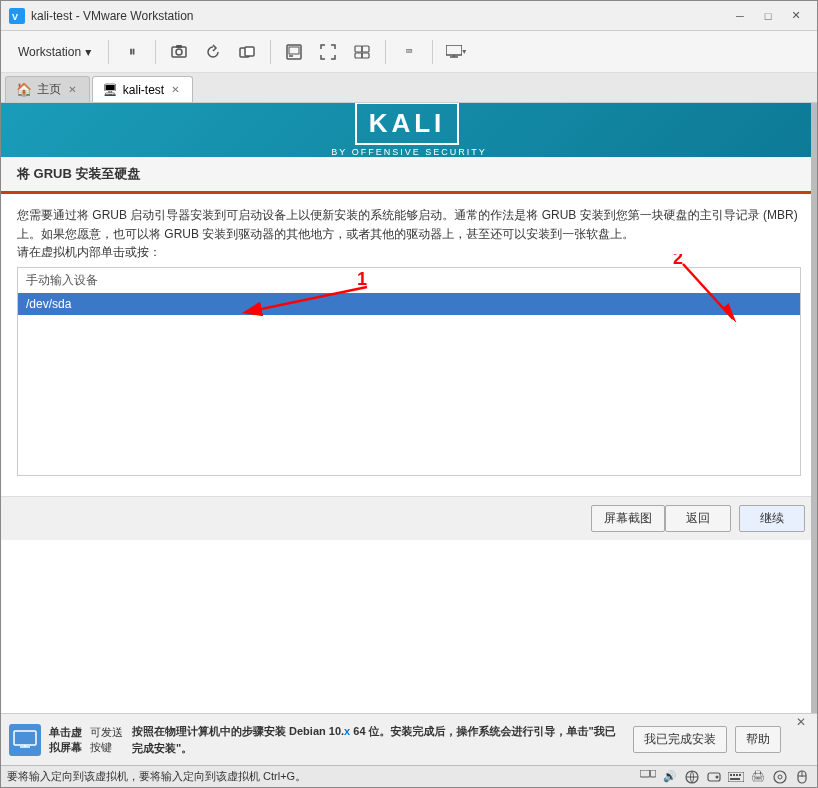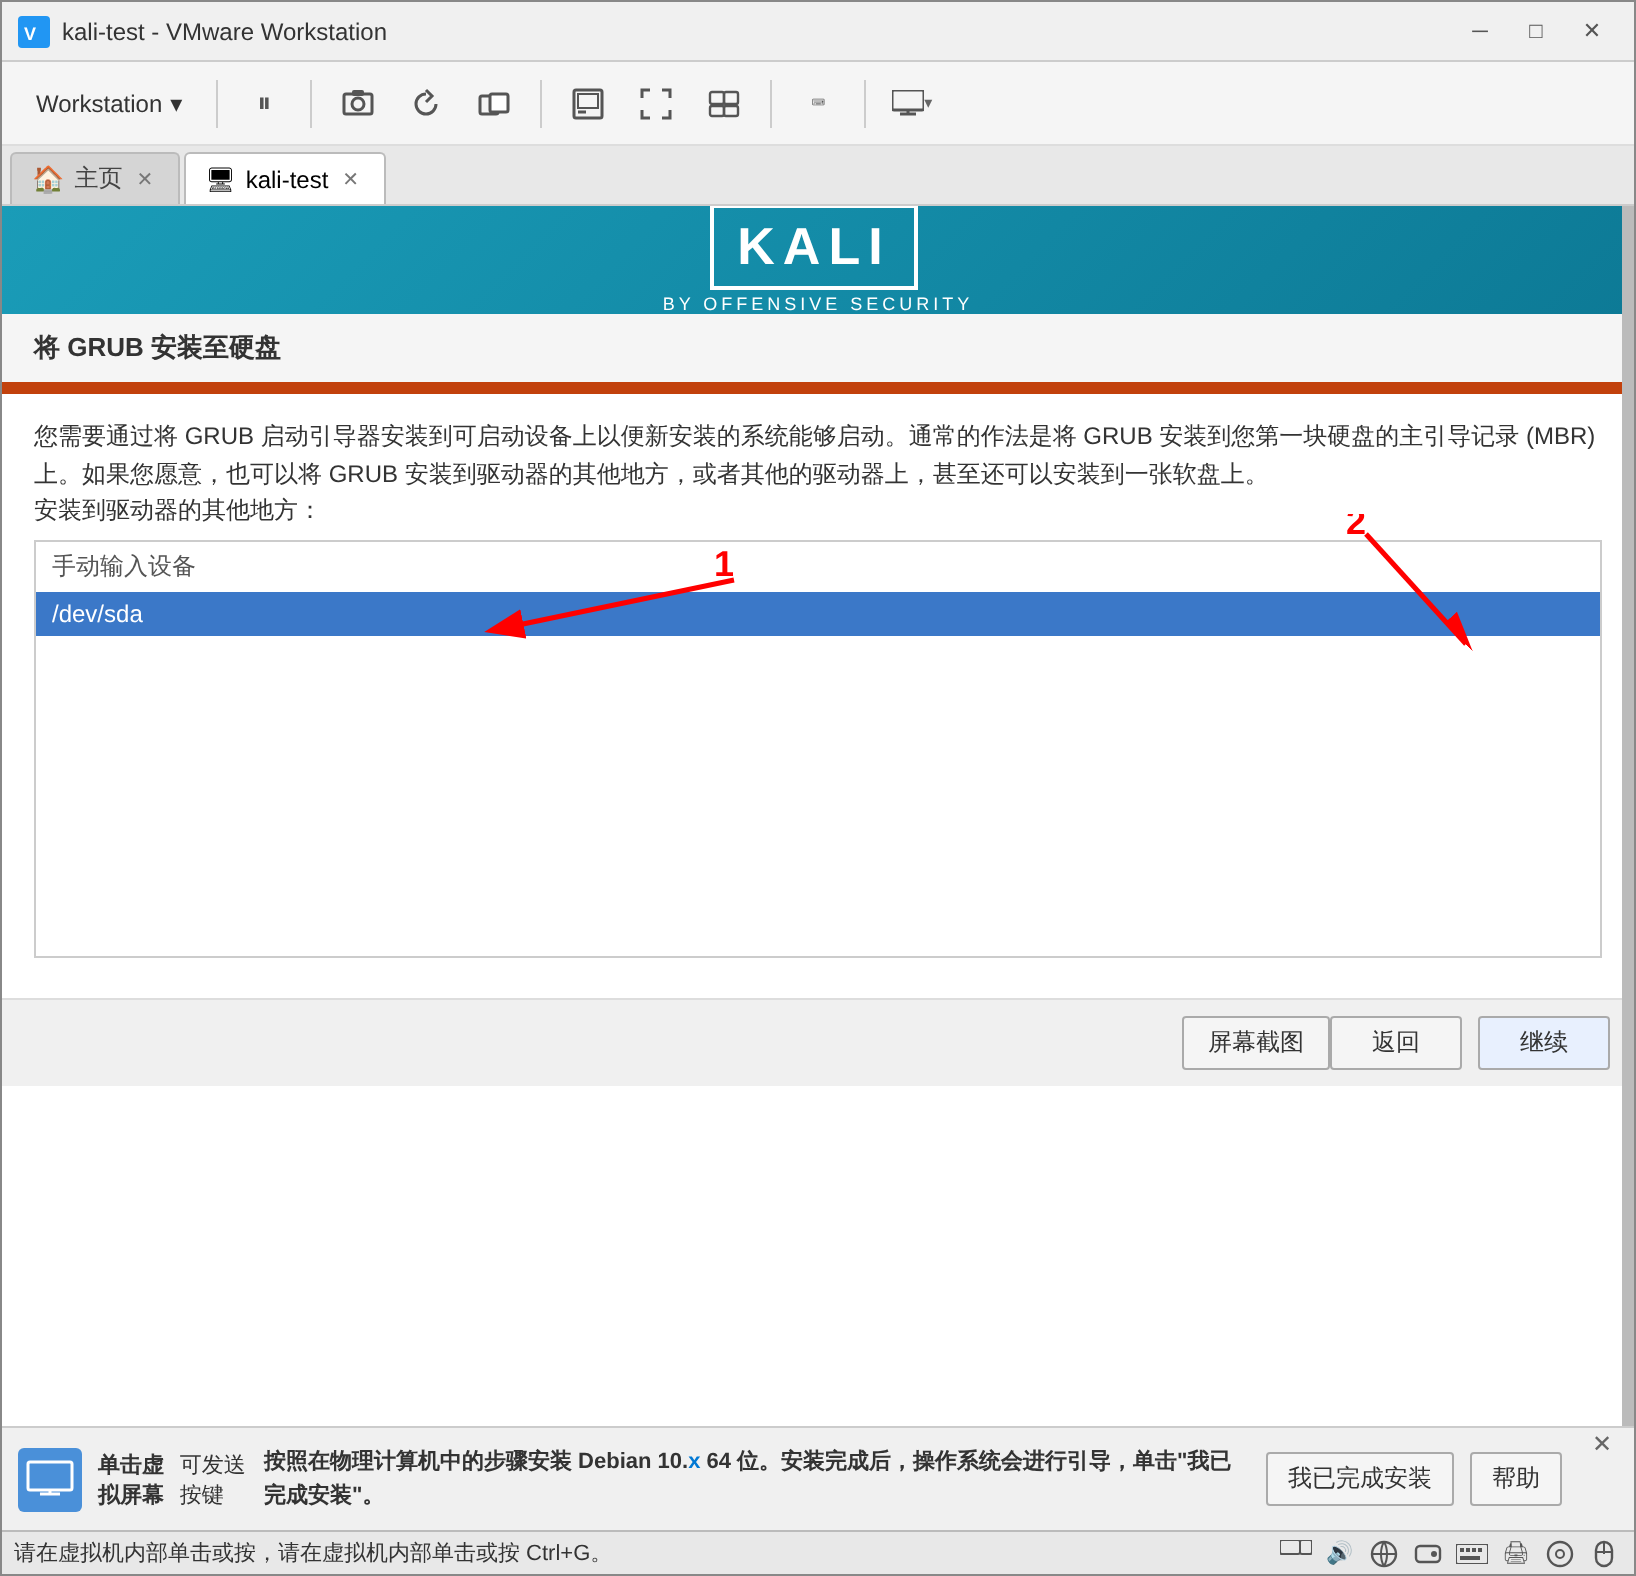--- a/index.html
+++ b/index.html
@@ -171,21 +171,21 @@
     }
 
     
     .installer-panel {
       background: white;
       margin: 0;
       padding: 0;
     }
     .panel-title {
       background: #f5f5f5;
-      border-bottom: 6px solid #c2410c;
+      border-bottom: 3px solid #c2410c;
       padding: 8px 16px;
       font-size: 13px;
       font-weight: bold;
       color: #333;
     }
     .panel-body {
       padding: 12px 16px;
       background: white;
     }
     .panel-description {
@@ -478,21 +478,21 @@
       <div class="kali-logo-wrap">
         <div class="kali-logo">KALI</div>
         <div class="kali-subtitle">BY OFFENSIVE SECURITY</div>
       </div>
     </div>
 
     <div class="installer-panel">
       <div class="panel-title">将 GRUB 安装至硬盘</div>
       <div class="panel-body">
         <p class="panel-description">您需要通过将 GRUB 启动引导器安装到可启动设备上以便新安装的系统能够启动。通常的作法是将 GRUB 安装到您第一块硬盘的主引导记录 (MBR) 上。如果您愿意，也可以将 GRUB 安装到驱动器的其他地方，或者其他的驱动器上，甚至还可以安装到一张软盘上。</p>
-        <p class="panel-sub-label">安装到驱动器的其他地方：</p>
+        <p class="panel-sub-label">请在虚拟机内部单击或按：</p>
 
         <div style="position:relative;">
           <div class="device-list-container">
             <div class="device-list-item manual">手动输入设备</div>
             <div class="device-list-item selected">/dev/sda</div>
           </div>
 
           <div style="position:absolute; top: 10px; left: 200px; pointer-events:none;">
             <svg width="200" height="60">
               <defs>
@@ -549,21 +549,21 @@
       </div>
       <button class="notif-btn">我已完成安装</button>
       <button class="notif-btn">帮助</button>
       <div style="position:relative;width:20px;height:100%;">
         <div class="notif-close" style="position:absolute;top:0;right:0;">✕</div>
       </div>
     </div>
   </div>
 
   <div class="status-bar">
-    <span>请在虚拟机内部单击或按，请在虚拟机内部单击或按 Ctrl+G。</span>
+    <span>要将输入定向到该虚拟机，要将输入定向到该虚拟机 Ctrl+G。</span>
     <div class="status-icons">
       <span class="status-icon-item">
         <svg width="16" height="14" viewBox="0 0 16 14">
             <rect x="0" y="0" width="10" height="7" rx="1" fill="none" stroke="#555" stroke-width="1"></rect>
             <rect x="10" y="0" width="6" height="7" rx="1" fill="none" stroke="#555" stroke-width="1"></rect>
           </svg>
       </span>
       <span class="status-icon-item">🔊</span>
       <span class="status-icon-item">
         <svg width="14" height="14" viewBox="0 0 14 14">

